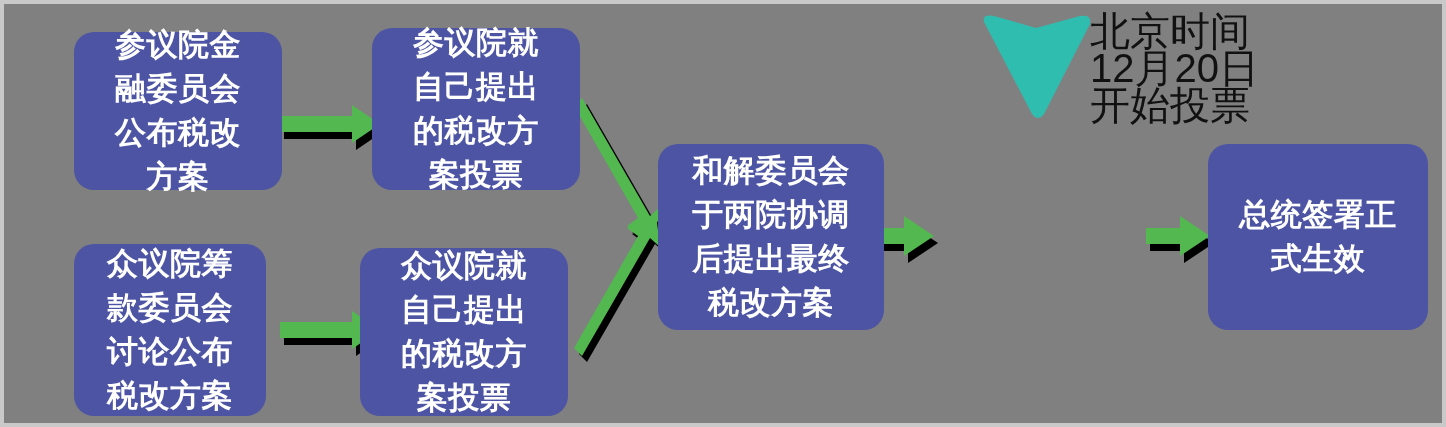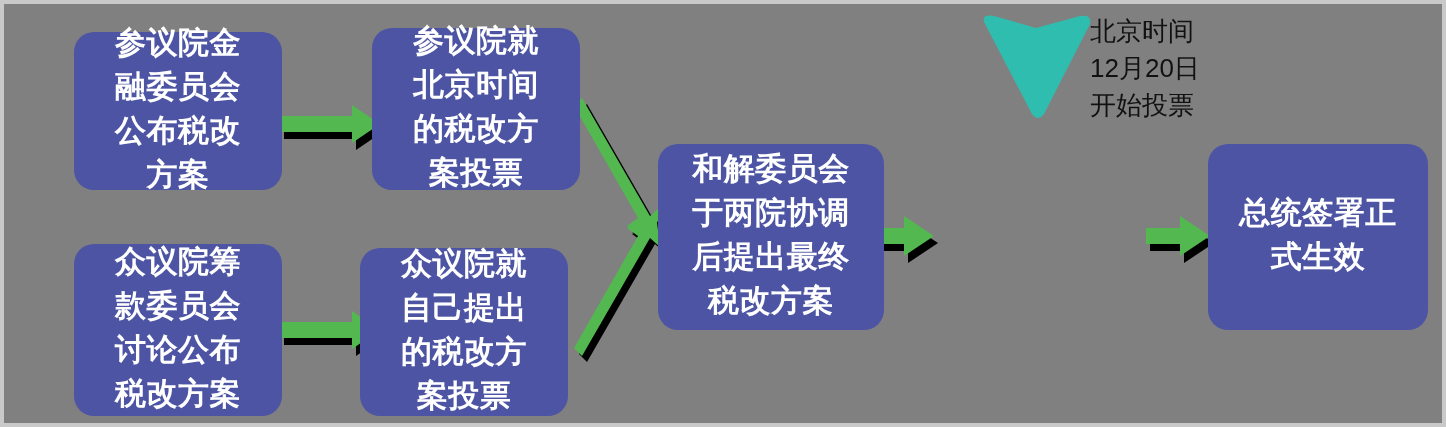--- a/index.html
+++ b/index.html
@@ -23,27 +23,26 @@
     display:flex;align-items:center;justify-content:center;
     text-align:center;
     font-size:31px;
     line-height:44px;
     font-weight:700;
     letter-spacing:0.5px;
     box-sizing:border-box;
     padding:0 0;
     white-space:pre-line;
     text-shadow:0 0 0 rgba(0,0,0,0);
-    font-family:Liberation Mono, monospace;
   }
   .arrow-svg{position:absolute;left:0;top:0;width:1438px;height:419px;pointer-events:none;}
   .note{
     position:absolute;
     color:#111111;
-    font-size:26px;
+    font-size:40px;
     line-height:37px;
     white-space:pre-line;
     font-weight:400;
     letter-spacing:0px;
   }
 </style>
 </head>
 <body>
 
 <div id="stage">
@@ -91,25 +90,25 @@
       <path d="M 980,18 Q 978,10 990,12 L 1032,24 L 1076,12 Q 1088,10 1086,20 L 1040,110 Q 1034,118 1028,110 Z" fill="#2fbdb0"></path>
     </g>
   </svg>
 
   <div class="node" style="left:70px;top:28px;width:208px;height:158px;">参议院金
 融委员会
 公布税改
 方案</div>
 
   <div class="node" style="left:368px;top:24px;width:208px;height:162px;">参议院就
-北京时间
+自己提出
 的税改方
 案投票</div>
 
-  <div class="node" style="left:70px;top:240px;width:208px;height:172px;">众议院筹
+  <div class="node" style="left:70px;top:240px;width:192px;height:172px;">众议院筹
 款委员会
 讨论公布
 税改方案</div>
 
   <div class="node" style="left:356px;top:244px;width:208px;height:168px;">众议院就
 自己提出
 的税改方
 案投票</div>
 
   <div class="node" style="left:654px;top:140px;width:226px;height:186px;">和解委员会

